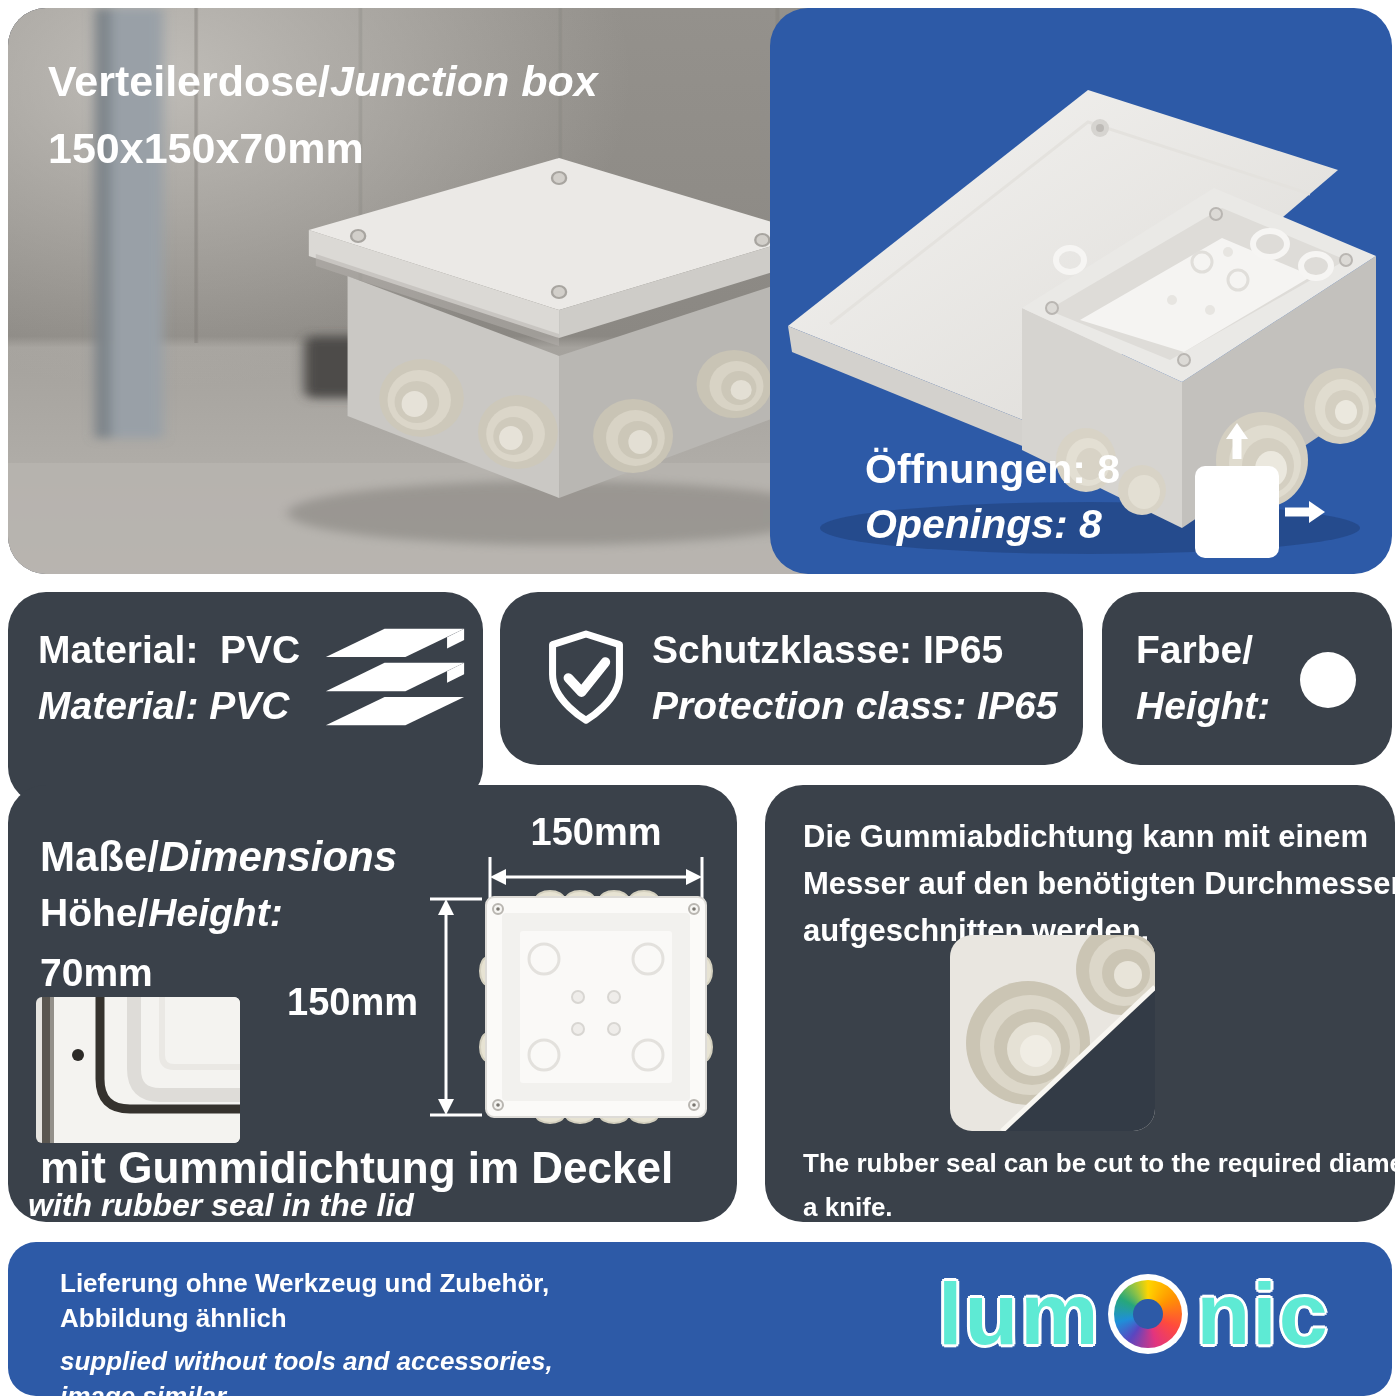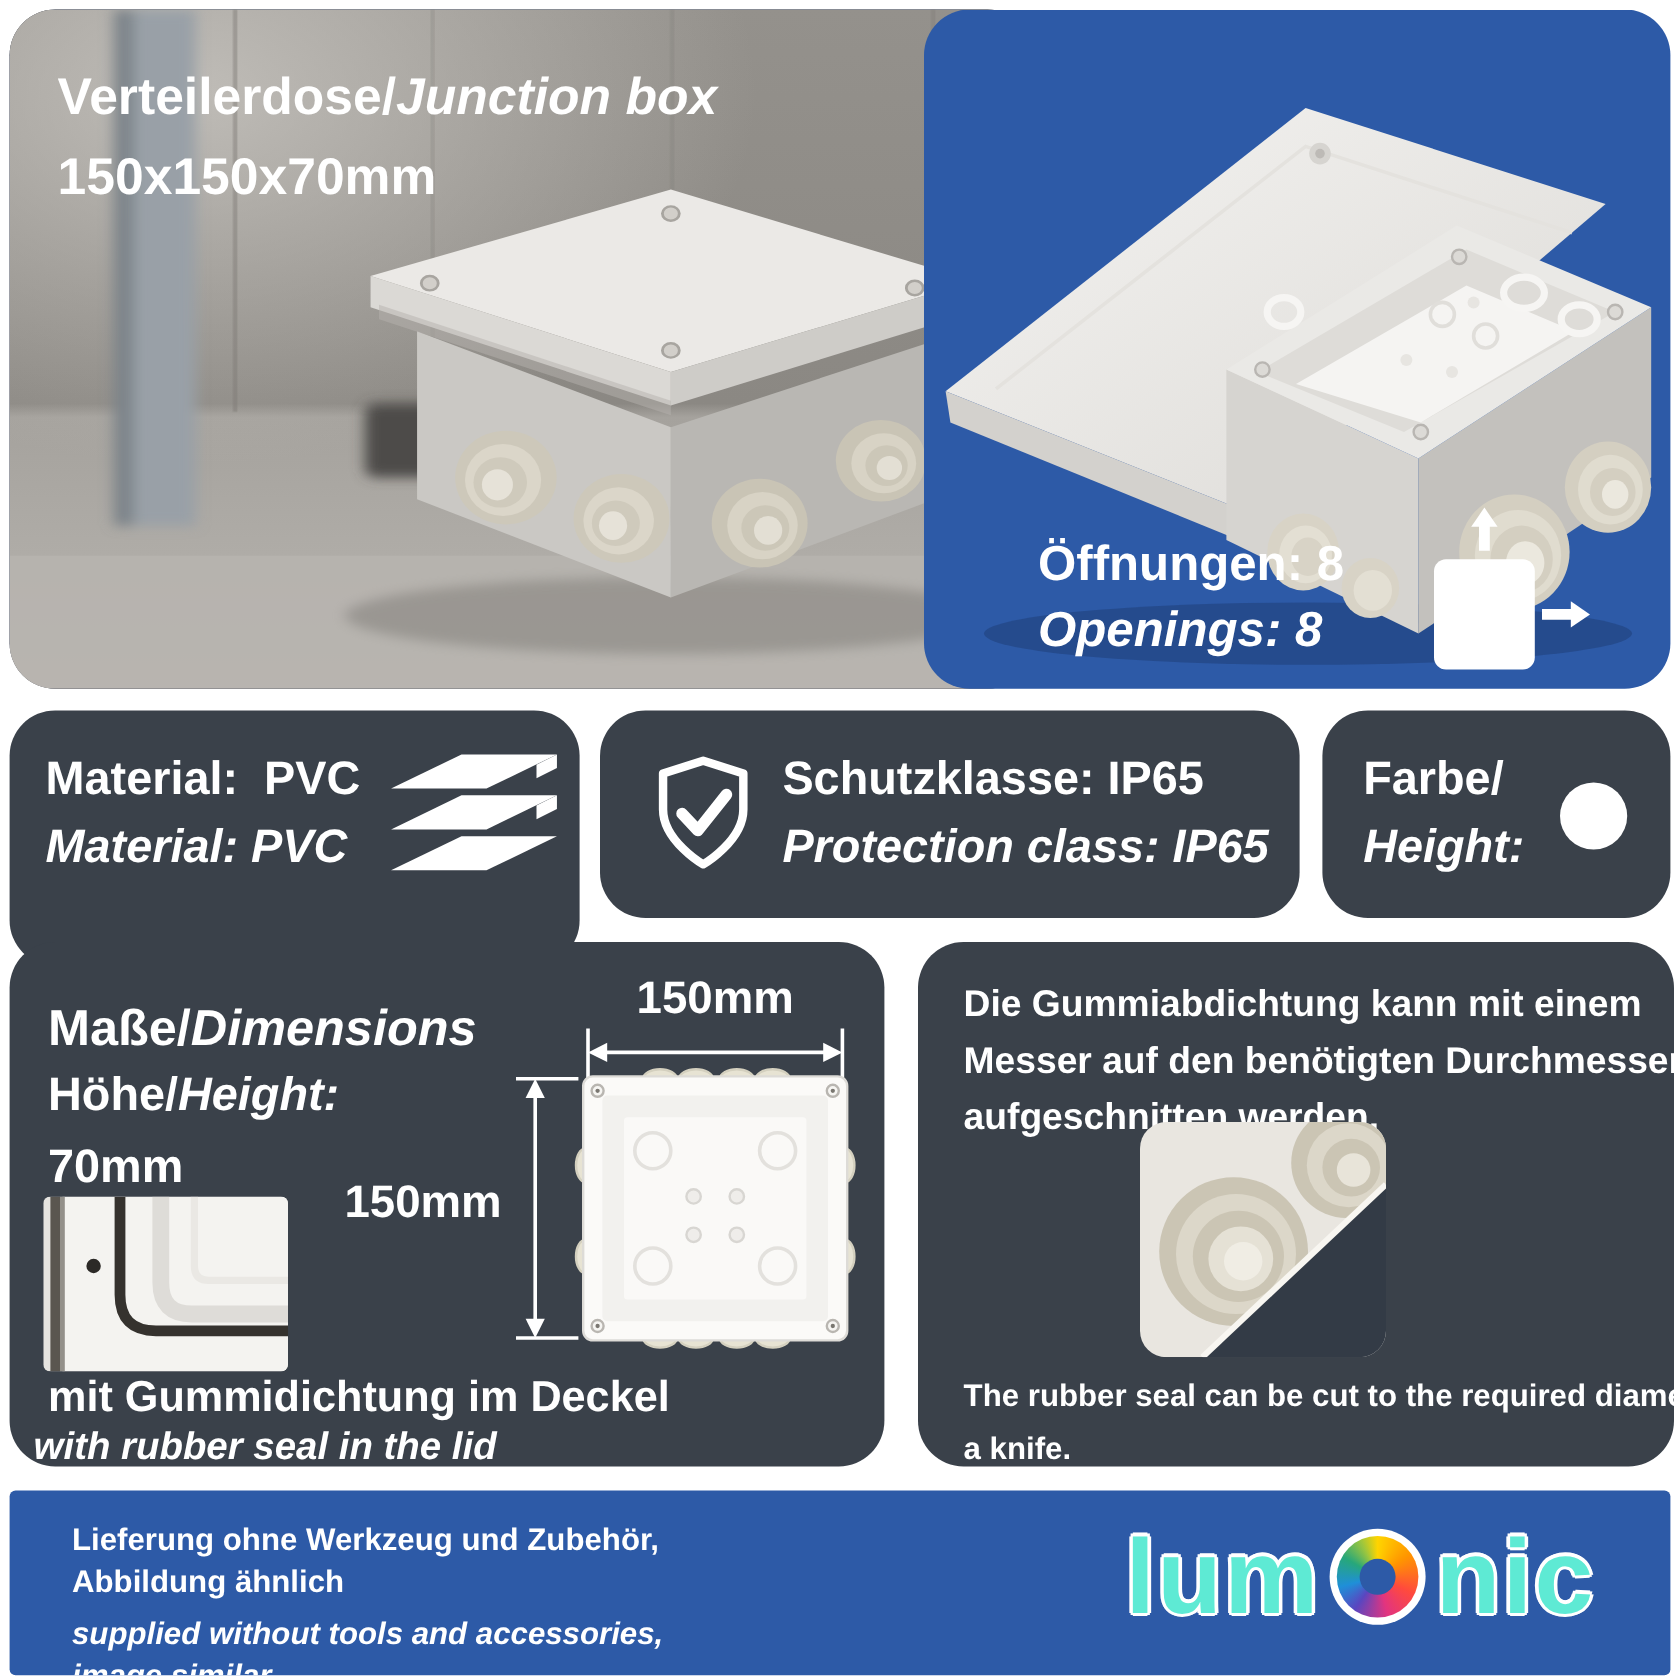--- a/index.html
+++ b/index.html
@@ -35,30 +35,30 @@
 
   
   .p-dims{left:8px;top:785px;width:729px;height:437px;}
   .dims-heading{position:absolute;left:32px;top:28px;font-size:42px;margin-top:20px;}
   .dims-height{position:absolute;left:32px;top:106px;font-size:39px;}
   .dims-height-val{position:absolute;left:32px;top:166px;font-size:39px;}
   .corner-photo{position:absolute;left:28px;top:212px;width:204px;height:146px;border-radius:6px;overflow:hidden;}
   .dim-top{position:absolute;left:478px;top:26px;width:220px;text-align:center;font-size:38px;}
   .dim-left{position:absolute;left:240px;top:196px;width:170px;text-align:right;font-size:38px;}
   .diagram{position:absolute;left:420px;top:70px;width:290px;height:290px;}
-  .seal-de{position:absolute;left:32px;top:358px;font-size:36px;}
+  .seal-de{position:absolute;left:32px;top:358px;font-size:44px;}
   .seal-en{position:absolute;left:20px;top:402px;font-size:32px;}
 
   .p-seal{left:765px;top:785px;width:630px;height:437px;}
   .seal-text-de{position:absolute;left:38px;top:28px;font-size:31px;line-height:47px;white-space:nowrap;}
   .grommet-photo{position:absolute;left:185px;top:150px;width:205px;height:196px;border-radius:22px;overflow:hidden;}
   .seal-text-en{position:absolute;left:38px;top:356px;font-size:26px;line-height:44px;white-space:nowrap;}
 
   
-  .p-footer{left:8px;top:1242px;width:1384px;height:154px;border-radius:5px;}
+  .p-footer{left:8px;top:1242px;width:1384px;height:154px;border-radius:28px;}
   .foot-note{position:absolute;left:52px;top:24px;font-size:26px;line-height:35px;}
   .foot-en{margin-top:8px;}
   .brand{position:absolute;left:930px;top:28px;display:flex;align-items:center;gap:8px;}
   .brand-txt{font-size:88px;line-height:1;color:#5eead4;letter-spacing:2px;
     text-shadow:3px 0 0 #fff,-3px 0 0 #fff,0 3px 0 #fff,0 -3px 0 #fff,
                 2px 2px 0 #fff,-2px 2px 0 #fff,2px -2px 0 #fff,-2px -2px 0 #fff;}
   .brand-o{width:80px;height:80px;border-radius:50%;background:#ffffff;
            display:flex;align-items:center;justify-content:center;}
   .brand-o-ring{width:68px;height:68px;border-radius:50%;
      background:conic-gradient(from 0deg,#ffd400,#ff9500 55deg,#ff4a3d 115deg,#e2347f 165deg,#5a46c0 215deg,#1f8fd8 255deg,#27a77a 300deg,#9cc63e 335deg,#ffd400 360deg);

